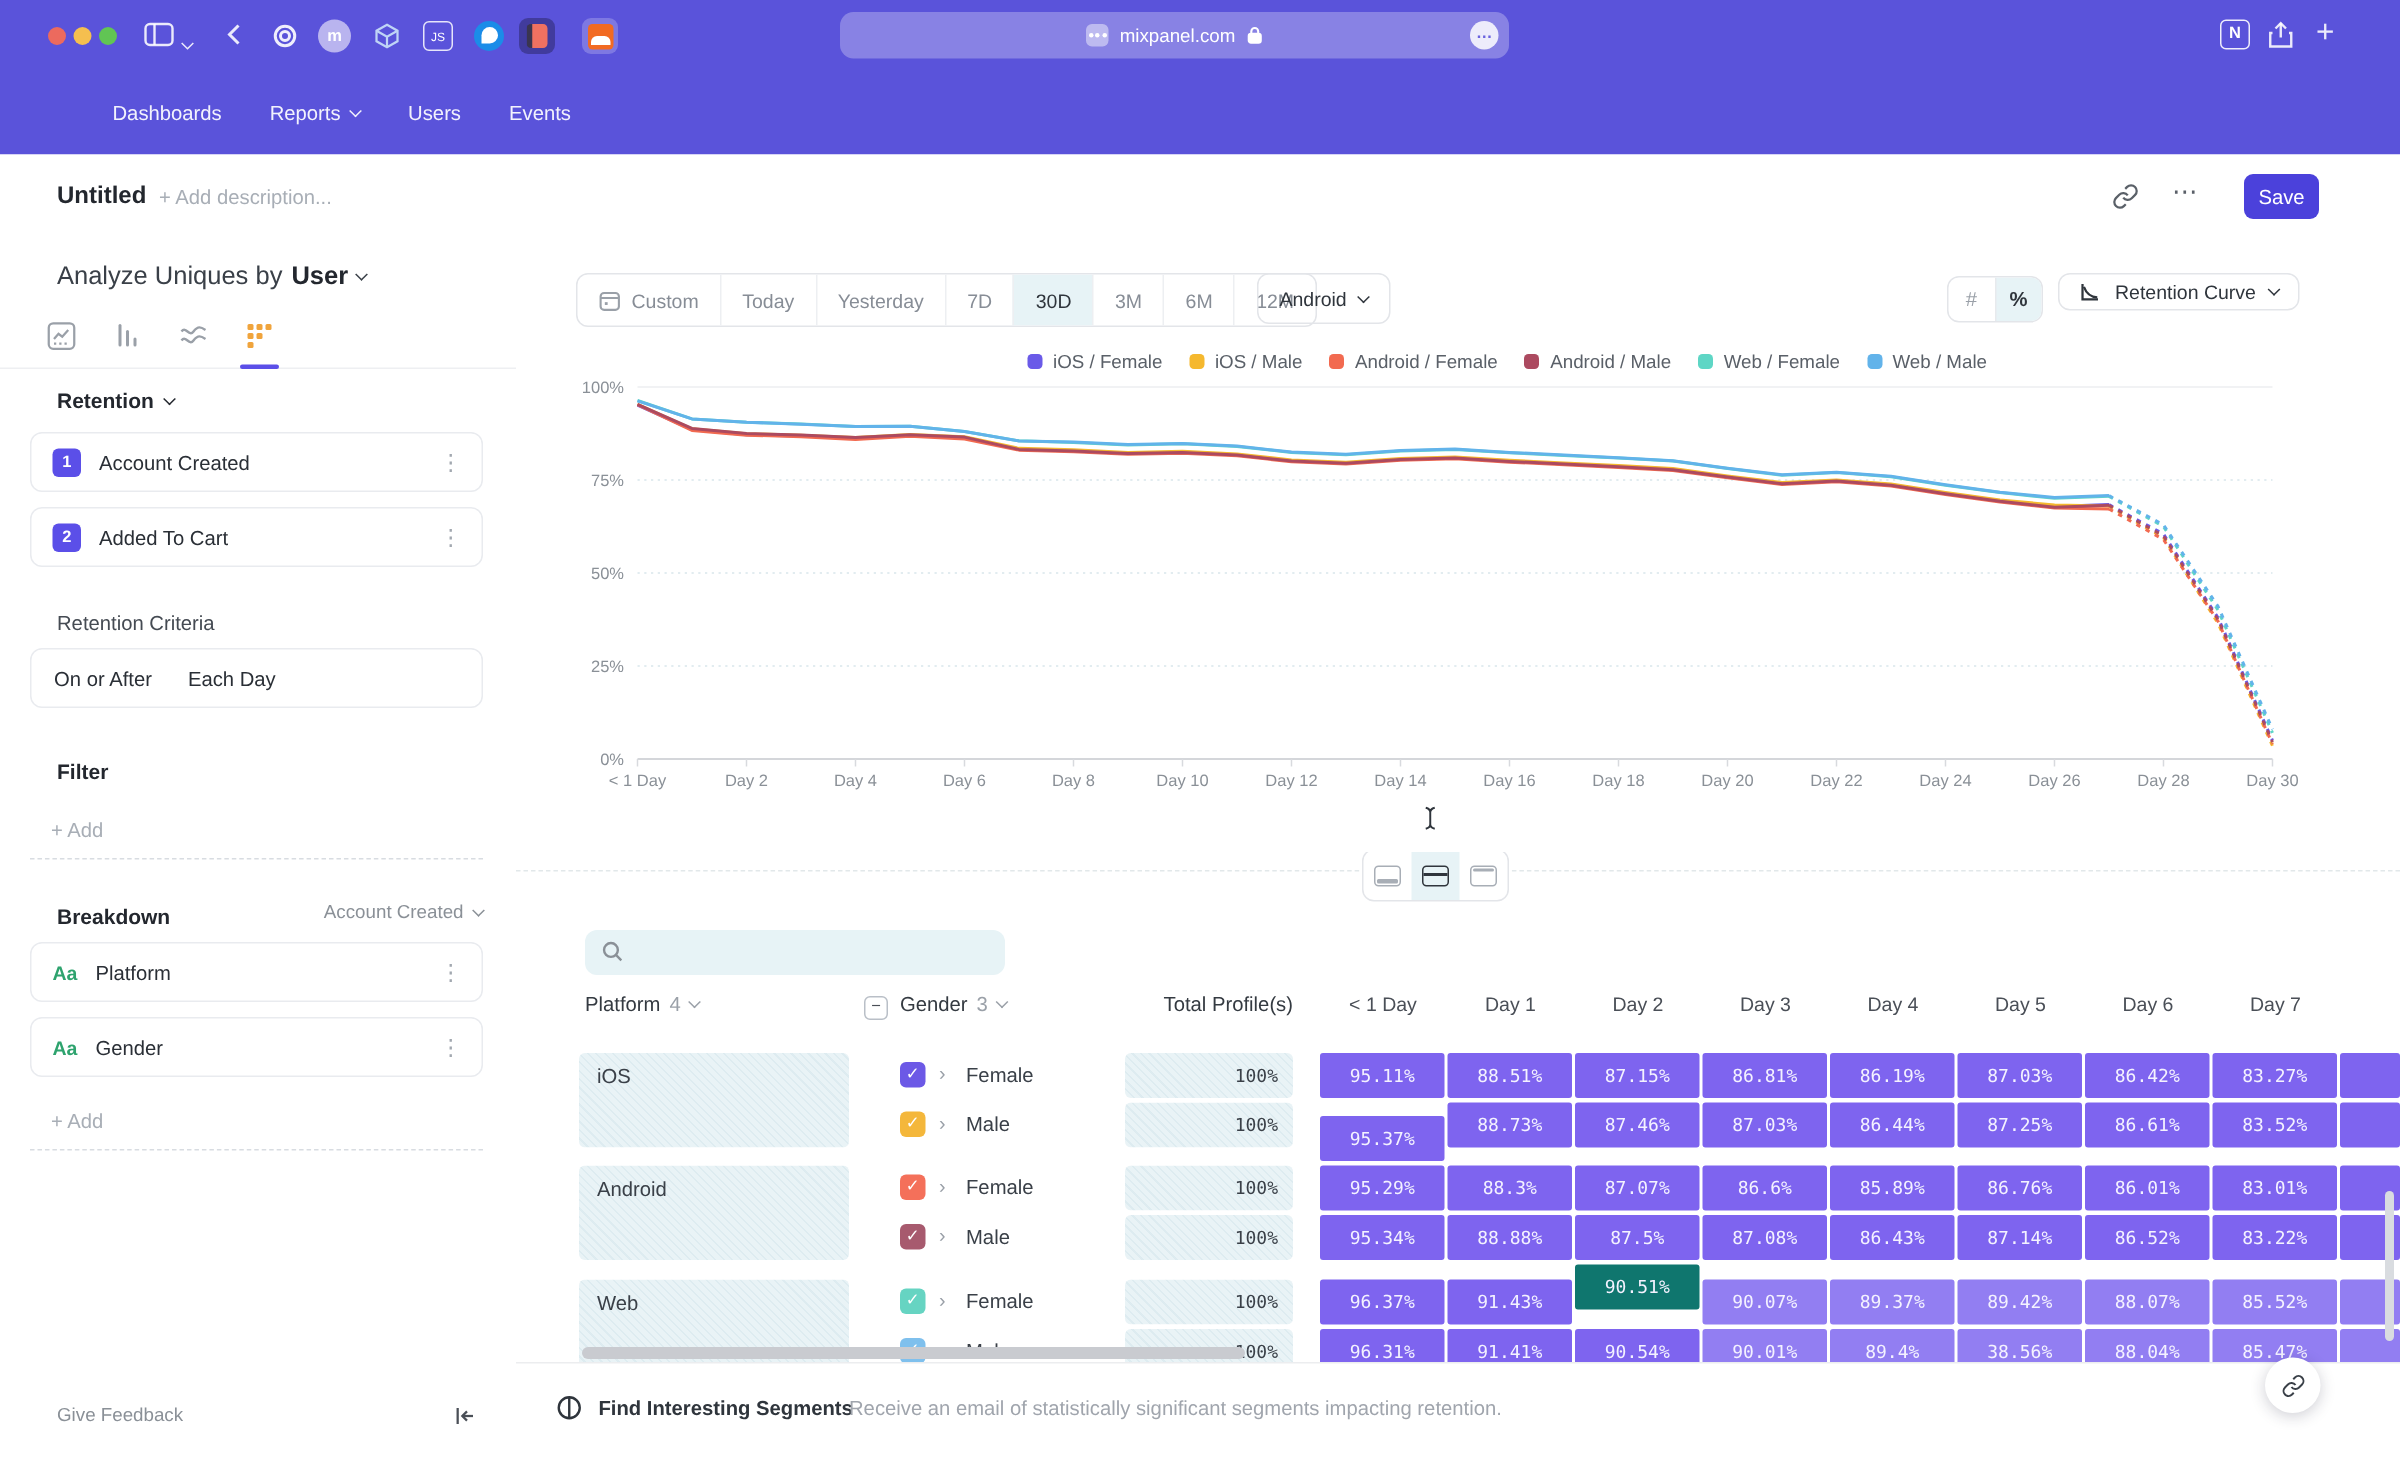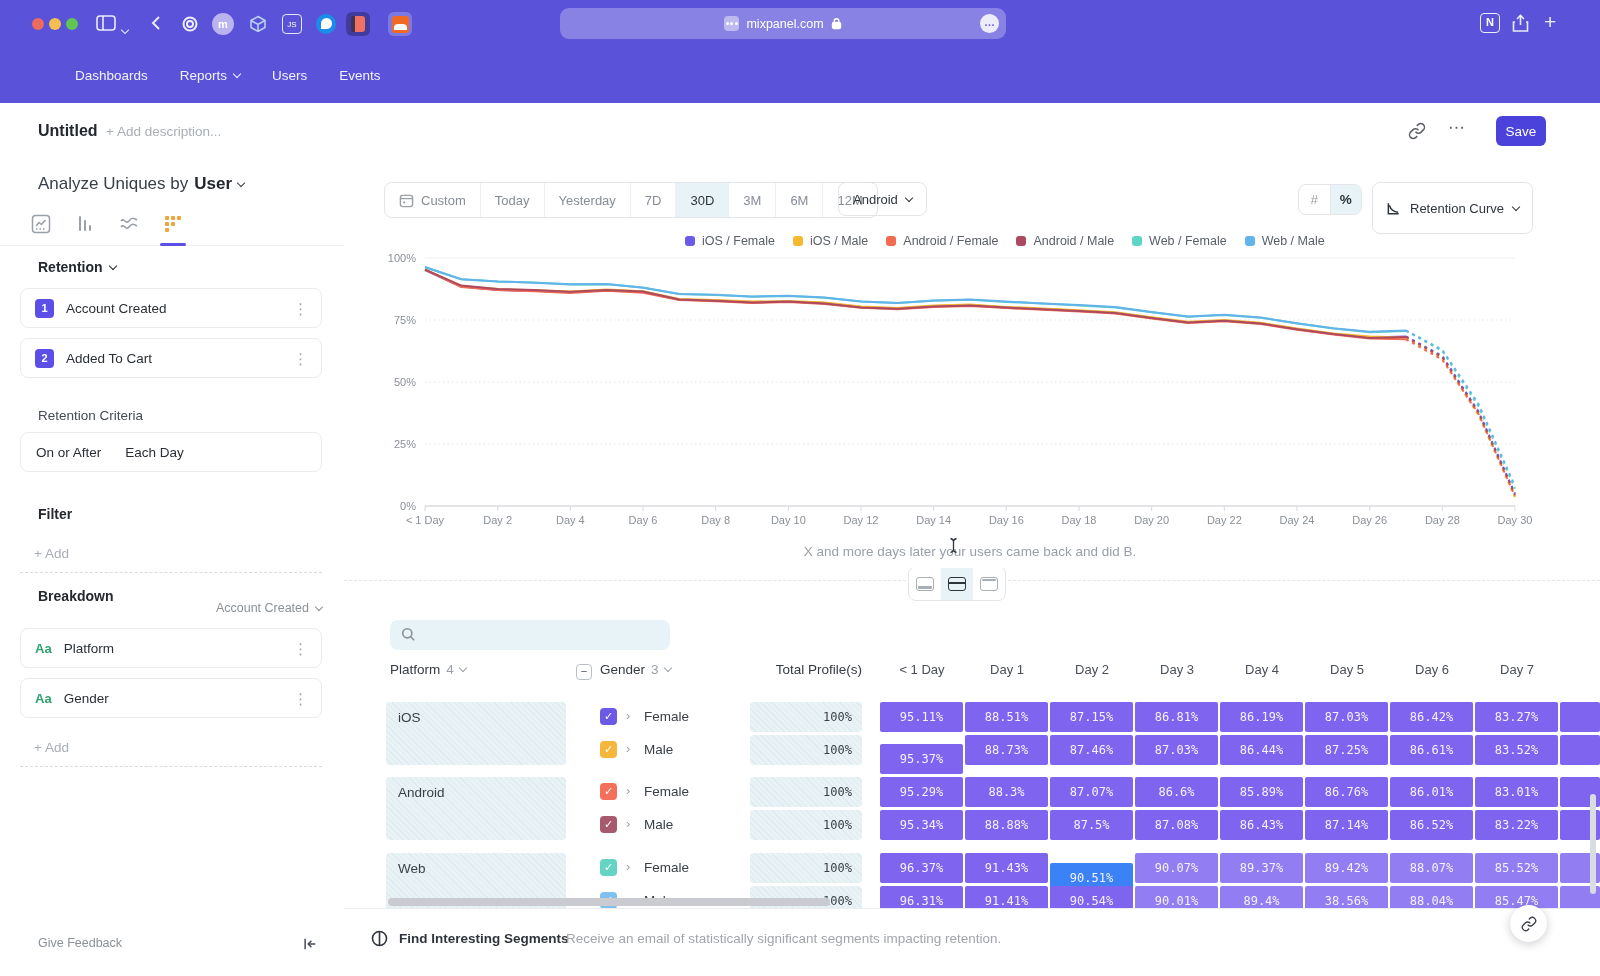--- a/index.html
+++ b/index.html
@@ -64,21 +64,21 @@
   .main{position:absolute;left:344px;top:160px;width:1256px;height:748px;background:#fff;}
   .seg{position:absolute;left:40px;top:22px;height:34px;display:flex;align-items:stretch;border:1px solid #E3E5E9;border-radius:8px;background:#fff;overflow:hidden;}
   .seg-btn{display:flex;align-items:center;gap:7px;padding:0 14px;font-size:13px;color:#878D96;border-left:1px solid #EDEFF2;cursor:pointer;white-space:nowrap;}
   .seg-btn:first-child{border-left:none;}
   .seg-btn.active{background:#E7F3F6;color:#2F353C;font-weight:500;}
   .compare-btn{position:absolute;left:494px;top:22px;height:34px;border:1px solid #E3E5E9;border-radius:8px;display:flex;align-items:center;gap:8px;padding:0 14px;font-size:13px;font-weight:500;color:#2F353C;box-sizing:border-box;cursor:pointer;}
   .unit-toggle{position:absolute;left:954px;top:24px;width:64px;height:31px;border:1px solid #E3E5E9;border-radius:8px;display:flex;overflow:hidden;box-sizing:border-box;}
   .unit-cell{width:32px;display:flex;align-items:center;justify-content:center;font-size:13.5px;color:#9AA0A8;cursor:pointer;}
   .unit-cell.active{background:#E7F3F6;color:#2F353C;font-weight:600;}
   .unit-cell + .unit-cell{border-left:1px solid #E7EAED;}
-  .view-select{position:absolute;left:1028px;top:22px;height:52px;border:1px solid #E3E5E9;border-radius:8px;display:flex;align-items:center;gap:9px;padding:0 13px;font-size:13px;font-weight:500;color:#2F353C;box-sizing:border-box;cursor:pointer;}
+  .view-select{position:absolute;left:1028px;top:22px;height:25px;border:1px solid #E3E5E9;border-radius:8px;display:flex;align-items:center;gap:9px;padding:0 13px;font-size:13px;font-weight:500;color:#2F353C;box-sizing:border-box;cursor:pointer;}
   .legend{position:absolute;left:341px;top:74px;display:flex;gap:18px;align-items:center;}
   .leg-item{display:flex;align-items:center;gap:7px;font-size:12.5px;color:#5A6068;cursor:pointer;}
   .leg-sw{width:10px;height:10px;border-radius:3px;}
   .caption{position:absolute;left:81px;top:384px;width:1090px;text-align:center;font-size:13.5px;color:#9AA0A8;}
   .ibeam{position:absolute;left:604px;top:377px;color:#2F353C;}
 
   
   .table-area{position:absolute;left:0;top:408px;width:1256px;height:340px;overflow:hidden;}
   .sec-divider{position:absolute;left:0;top:12px;width:1256px;border-top:1px dashed #E2E8EA;}
   .view-toggle{position:absolute;left:564px;top:-2px;height:33px;background:#fff;border:1px solid #E3E5E9;border-radius:8px;display:flex;overflow:hidden;}
@@ -342,21 +342,21 @@
       <span class="lbl" style="margin-left:24px">Each Day</span>
     </div>
 
     <div class="sec-label" style="top:346px">
         <span>Filter</span>
       </div>
     <div class="add-card" style="top:374px">
         <span>+ Add</span>
       </div>
 
-    <div class="sec-label" style="top:428px">
+    <div class="sec-label" style="top:443px">
         <span>Breakdown</span>
       </div>
     <div class="bd-scope">
       <span>Account Created</span>
         <span class="chev sm"></span>
     </div>
     <div class="card" style="top:468px">
       <span class="aa">Aa</span>
       <span class="lbl">Platform</span>
       <span class="kebab">⋮</span>
@@ -504,21 +504,20 @@
         <polyline points="1062.0,85.4 1098.3,106.4 1134.7,163.5 1171.0,245.3" fill="none" stroke="#F5B82E" stroke-width="2" stroke-linejoin="round" stroke-dasharray="3 4"></polyline>
         <polyline points="81.0,17.7 117.3,35.0 153.7,38.1 190.0,39.2 226.3,41.0 262.7,38.8 299.0,40.7 335.3,48.1 371.7,49.2 408.0,50.9 444.3,50.1 480.7,51.9 517.0,55.8 553.3,57.3 589.7,54.9 626.0,53.9 662.3,56.1 698.7,57.8 735.0,59.6 771.3,61.6 807.7,66.5 844.0,71.0 880.3,69.2 916.7,72.0 953.0,77.7 989.3,82.6 1025.7,86.6 1062.0,87.3" fill="none" stroke="#F26A50" stroke-width="2" stroke-linejoin="round"></polyline>
         <polyline points="1062.0,87.3 1098.3,107.7 1134.7,162.2 1171.0,244.1" fill="none" stroke="#F26A50" stroke-width="2" stroke-linejoin="round" stroke-dasharray="3 4"></polyline>
         <polyline points="81.0,17.6 117.3,33.6 153.7,37.0 190.0,38.0 226.3,39.7 262.7,37.9 299.0,39.4 335.3,47.6 371.7,48.7 408.0,50.4 444.3,49.6 480.7,51.4 517.0,55.4 553.3,56.8 589.7,54.4 626.0,53.4 662.3,55.6 698.7,57.3 735.0,59.1 771.3,61.1 807.7,66.0 844.0,70.5 880.3,68.7 916.7,71.5 953.0,77.2 989.3,82.1 1025.7,86.1 1062.0,84.9" fill="none" stroke="#AC4A60" stroke-width="2" stroke-linejoin="round"></polyline>
         <polyline points="1062.0,84.9 1098.3,105.2 1134.7,161.0 1171.0,242.8" fill="none" stroke="#AC4A60" stroke-width="2" stroke-linejoin="round" stroke-dasharray="3 4"></polyline>
         <polyline points="81.0,15.0 117.3,27.3 153.7,29.5 190.0,30.6 226.3,32.4 262.7,32.2 299.0,35.6 335.3,41.9 371.7,43.0 408.0,44.7 444.3,43.9 480.7,45.7 517.0,49.6 553.3,51.1 589.7,48.7 626.0,47.7 662.3,49.9 698.7,51.6 735.0,53.4 771.3,55.4 807.7,60.3 844.0,64.8 880.3,63.0 916.7,65.8 953.0,71.5 989.3,76.4 1025.7,80.2 1062.0,78.9" fill="none" stroke="#5ED6C5" stroke-width="2" stroke-linejoin="round"></polyline>
         <polyline points="1062.0,78.9 1098.3,99.0 1134.7,154.8 1171.0,236.6" fill="none" stroke="#5ED6C5" stroke-width="2" stroke-linejoin="round" stroke-dasharray="3 4"></polyline>
         <polyline points="81.0,15.2 117.3,27.3 153.7,29.5 190.0,30.8 226.3,32.3 262.7,32.1 299.0,35.7 335.3,42.0 371.7,42.7 408.0,44.4 444.3,43.7 480.7,45.4 517.0,49.4 553.3,50.9 589.7,48.4 626.0,47.4 662.3,49.6 698.7,51.4 735.0,53.1 771.3,55.1 807.7,60.1 844.0,64.5 880.3,62.8 916.7,65.5 953.0,71.2 989.3,76.2 1025.7,79.7 1062.0,78.4" fill="none" stroke="#62B3EA" stroke-width="2" stroke-linejoin="round"></polyline>
         <polyline points="1062.0,78.4 1098.3,97.8 1134.7,152.3 1171.0,234.2" fill="none" stroke="#62B3EA" stroke-width="2" stroke-linejoin="round" stroke-dasharray="3 4"></polyline>
       </svg>
-    <div class="caption">X and more days later your users came back and did B.</div>
     <span class="ibeam">
       <svg width="11" height="17" viewBox="0 0 11 17" fill="none" stroke="currentColor" stroke-width="1.3">
           <path d="M2.5 1.5q3 .8 3 3v8q0 2.2-3 3M8.5 1.5q-3 .8-3 3v8q0 2.2 3 3"></path>
         </svg>
     </span>
 
     <div class="table-area">
       <div class="sec-divider"></div>
       <div class="view-toggle">
         <span class="vt-cell">
@@ -625,21 +624,21 @@
           <div class="day-cell" style="left: 1216px; top: 242px; width: 40px; background: rgb(126, 100, 239);"></div>
           <div class="plat-cell lightcell" style="top: 285px;">
             <div class="plat-lbl">Web</div>
           </div>
           <div class="g-check" style="left: 256px; top: 291px; background: rgb(102, 212, 194);">✓</div>
           <div class="g-chev" style="left: 282px; top: 291px;">›</div>
           <div class="g-lbl" style="left: 300px; top: 292px;">Female</div>
           <div class="tot-cell lightcell" style="top: 285px;">100%</div>
           <div class="day-cell" style="left: 536px; top: 285px; background: rgb(126, 100, 239);">96.37%</div>
           <div class="day-cell" style="left: 621px; top: 285px; background: rgb(126, 100, 239);">91.43%</div>
-          <div class="day-cell" style="left: 706px; top: 295px; background: #3b82f6;">90.51%</div>
+          <div class="day-cell" style="left: 706px; top: 275px; background: #0f766e;">90.51%</div>
           <div class="day-cell" style="left: 791px; top: 285px; background: rgb(146, 126, 242);">90.07%</div>
           <div class="day-cell" style="left: 876px; top: 285px; background: rgb(146, 126, 242);">89.37%</div>
           <div class="day-cell" style="left: 961px; top: 285px; background: rgb(146, 126, 242);">89.42%</div>
           <div class="day-cell" style="left: 1046px; top: 285px; background: rgb(146, 126, 242);">88.07%</div>
           <div class="day-cell" style="left: 1131px; top: 285px; background: rgb(146, 126, 242);">85.52%</div>
           <div class="day-cell" style="left: 1216px; top: 285px; width: 40px; background: rgb(146, 126, 242);"></div>
           <div class="g-check" style="left: 256px; top: 324px; background: rgb(127, 192, 237);">✓</div>
           <div class="g-chev" style="left: 282px; top: 324px;">›</div>
           <div class="g-lbl" style="left: 300px; top: 325px;">Male</div>
           <div class="tot-cell lightcell" style="top: 318px;">100%</div>

